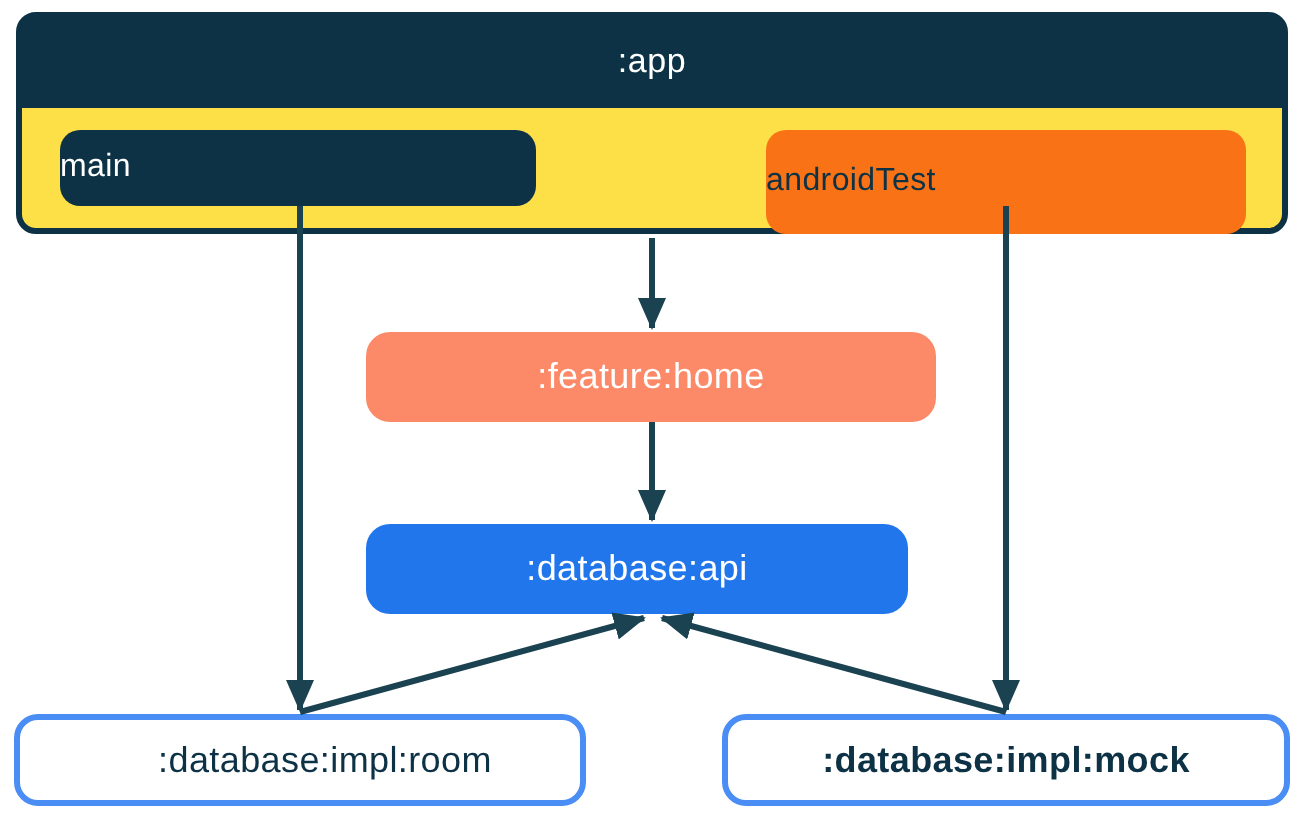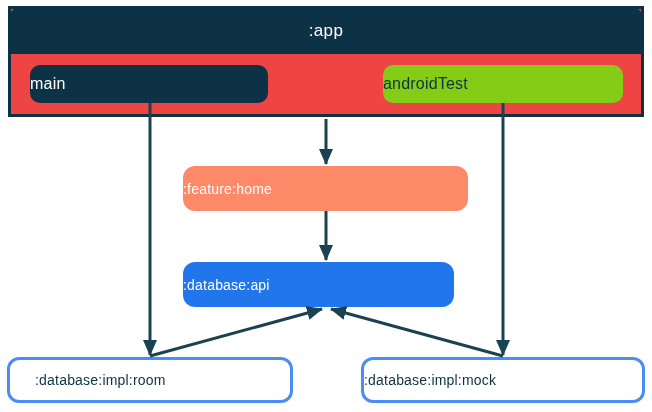--- a/index.html
+++ b/index.html
@@ -13,23 +13,23 @@
     width: 652px;
     height: 412px;
     background: #ffffff;
     overflow: hidden;
   }
   .abs { position: absolute; box-sizing: border-box; }
 
   
   .app-container {
     left: 8px; top: 6px; width: 636px; height: 111px;
-    background: #ef4444;
+    background: #fde047;
     border: 3px solid #0d3245;
-    border-radius: 0;
+    border-radius: 10px;
   }
   .app-header {
     position: absolute;
     left: -1px; top: -1px; right: -1px; height: 46px;
     background: #0d3245;
     border-radius: 8px 8px 0 0;
     display: flex; align-items: center; justify-content: center;
     color: #ffffff;
     font-size: 17px;
     letter-spacing: 0.3px;
@@ -41,47 +41,47 @@
     border-radius: 10px;
     font-size: 16px;
     letter-spacing: 0.2px;
   }
   .pill-main {
     left: 30px; top: 65px; width: 238px; height: 38px;
     background: #0d3245;
     color: #ffffff;
   }
   .pill-androidtest {
-    left: 383px; top: 65px; width: 240px; height: 38px;
-    background: #84cc16;
+    left: 383px; top: 65px; width: 240px; height: 52px;
+    background: #f97316;
     color: #0d3245;
   }
 
   
   .node {
-    display: flex; align-items: center; 
+    display: flex; align-items: center; justify-content: center;
     border-radius: 12px;
-    font-size: 14px;
+    font-size: 18px;
     letter-spacing: 0.2px;
   }
   .node-feature-home {
     left: 183px; top: 166px; width: 285px; height: 45px;
     background: #fc8a68; color: #ffffff;
   }
   .node-database-api {
     left: 183px; top: 262px; width: 271px; height: 45px;
     background: #2176ec; color: #ffffff;
   }
   .node-impl {
     background: #ffffff;
     border: 3px solid #4a8df5;
     color: #0d3245;
   }
   .node-impl-room { left: 7px;   top: 357px; width: 286px; height: 46px; padding-left: 25px; }
-  .node-impl-mock { left: 361px; top: 357px; width: 284px; height: 46px; }
+  .node-impl-mock { left: 361px; top: 357px; width: 284px; height: 46px; font-weight: bold; }
 
   
   svg.edges {
     position: absolute;
     left: 0; top: 0; width: 652px; height: 412px;
     pointer-events: none;
   }
   svg.edges line { stroke: #1a4251; stroke-width: 3; }
 </style>
 </head>

